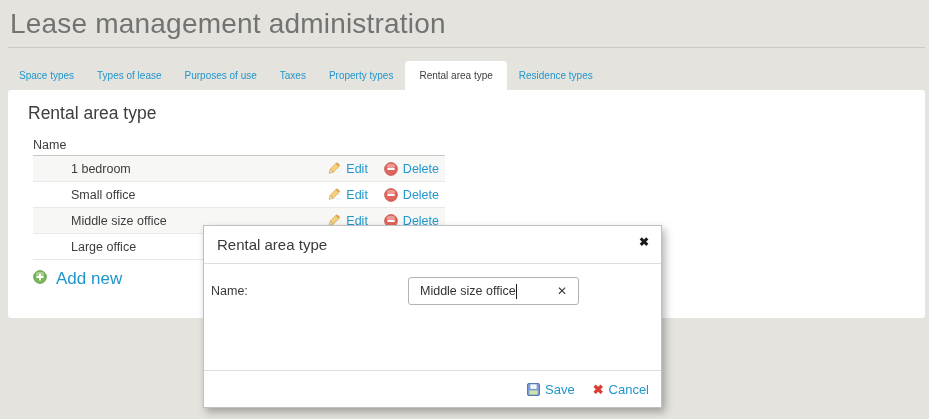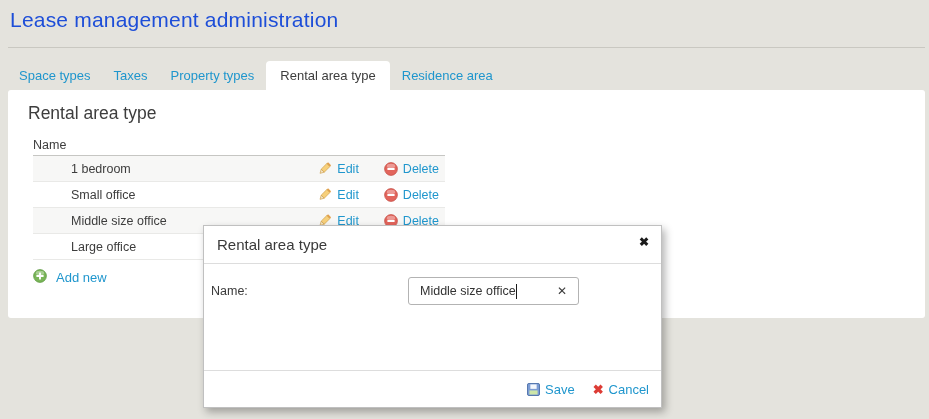--- a/index.html
+++ b/index.html
@@ -1,41 +1,41 @@
 <!DOCTYPE html>
 <html><head>
 <meta charset="utf-8">
 <style>
   html,body{margin:0;padding:0;}
   body{font-family:"Liberation Sans",sans-serif;}
   .stage{position:relative;width:929px;height:419px;background:#e4e3dd;overflow:hidden;}
 
   
-  .app-title{position:absolute;top:8px;left:10px;font-size:21px;color:#1d4ed8;letter-spacing:.2px;}
+  .app-title{position:absolute;top:8px;left:10px;font-size:28px;color:#737373;letter-spacing:.2px;}
   .header-divider{position:absolute;top:47px;left:8px;width:917px;height:1px;background:#c9c8c1;}
 
   
   .tabbar{position:absolute;top:61px;left:8px;height:29px;display:flex;align-items:stretch;}
-  .tab{display:flex;align-items:center;padding:0 11px;margin-right:1px;font-size:13px;color:#1f96cd;cursor:pointer;white-space:nowrap;}
+  .tab{display:flex;align-items:center;padding:0 11px;margin-right:1px;font-size:10px;color:#1f96cd;cursor:pointer;white-space:nowrap;}
   .tab.active{background:#ffffff;color:#3d3d3d;border-radius:4px 4px 0 0;padding:0 14px;}
 
   
   .panel{position:absolute;top:90px;left:8px;width:917px;height:228px;background:#ffffff;border-radius:3px;box-sizing:border-box;padding:13px 20px;}
   .panel-heading{margin:0;font-size:17.5px;font-weight:normal;color:#3d3d3d;}
 
   .table{width:412px;margin:12px 0 0 5px;font-size:12.5px;color:#3d3d3d;}
   .thead{font-weight:normal;line-height:19px;border-bottom:1px solid #c6c6c3;}
   .trow{display:flex;align-items:center;height:25px;border-bottom:1px solid #e9e9e7;}
   .trow.alt{background:#f7f7f6;}
   .tname{flex:1;padding-left:2px;margin-left:36px;}
-  .actions{display:flex;align-items:center;gap:25px;padding-right:6px;}
+  .actions{display:flex;align-items:center;gap:16px;padding-right:6px;}
   .lnk{display:flex;align-items:center;gap:5px;color:#1f96cd;font-size:12.5px;text-decoration:none;cursor:pointer;}
   .lnk .ic{display:flex;align-items:center;}
 
-  .add-new{display:flex;align-items:center;gap:9px;margin:9px 0 0 5px;color:#1f96cd;font-size:13px;cursor:pointer;width:110px;}
+  .add-new{display:flex;align-items:center;gap:9px;margin:9px 0 0 5px;color:#1f96cd;font-size:17px;cursor:pointer;width:110px;}
 
   
   .modal{position:absolute;top:225px;left:203px;width:459px;height:183px;background:#ffffff;border:1px solid #c0c0c0;box-shadow:3px 4px 8px rgba(0,0,0,.3);box-sizing:border-box;z-index:10;}
   .modal-header{position:relative;height:37px;border-bottom:1px solid #dddddd;display:flex;align-items:center;padding-left:13px;}
   .modal-title{font-size:15px;color:#3a3a3a;}
   .modal-close{position:absolute;right:12px;top:9px;font-size:12px;color:#1a1a1a;cursor:pointer;font-weight:bold;}
   .modal-body{position:relative;height:108px;}
   .field-label{position:absolute;left:7px;top:20px;font-size:12.5px;color:#3a3a3a;}
   .textbox{position:absolute;left:204px;top:13px;width:171px;height:28px;box-sizing:border-box;border:1px solid #b3b3b3;border-radius:3px;background:#fff;display:flex;align-items:center;padding:0 11px;font-size:12.5px;color:#333;cursor:text;}
   .caret{display:inline-block;width:1px;height:15px;background:#1a1a1a;}
@@ -47,24 +47,26 @@
 </head>
 <body>
 
 <div class="stage">
 
   <div class="app-title">Lease management administration</div>
   <div class="header-divider"></div>
 
   <div class="tabbar">
     <div class="tab">Space types</div>
+    <div class="tab">Types of lease</div>
+    <div class="tab">Purposes of use</div>
     <div class="tab">Taxes</div>
     <div class="tab">Property types</div>
     <div class="tab active">Rental area type</div>
-    <div class="tab">Residence area</div>
+    <div class="tab">Residence types</div>
   </div>
 
   <div class="panel">
     <h2 class="panel-heading">Rental area type</h2>
 
     <div class="table">
       <div class="thead">Name</div>
 
       <div class="trow alt">
         <span class="tname">1 bedroom</span>

